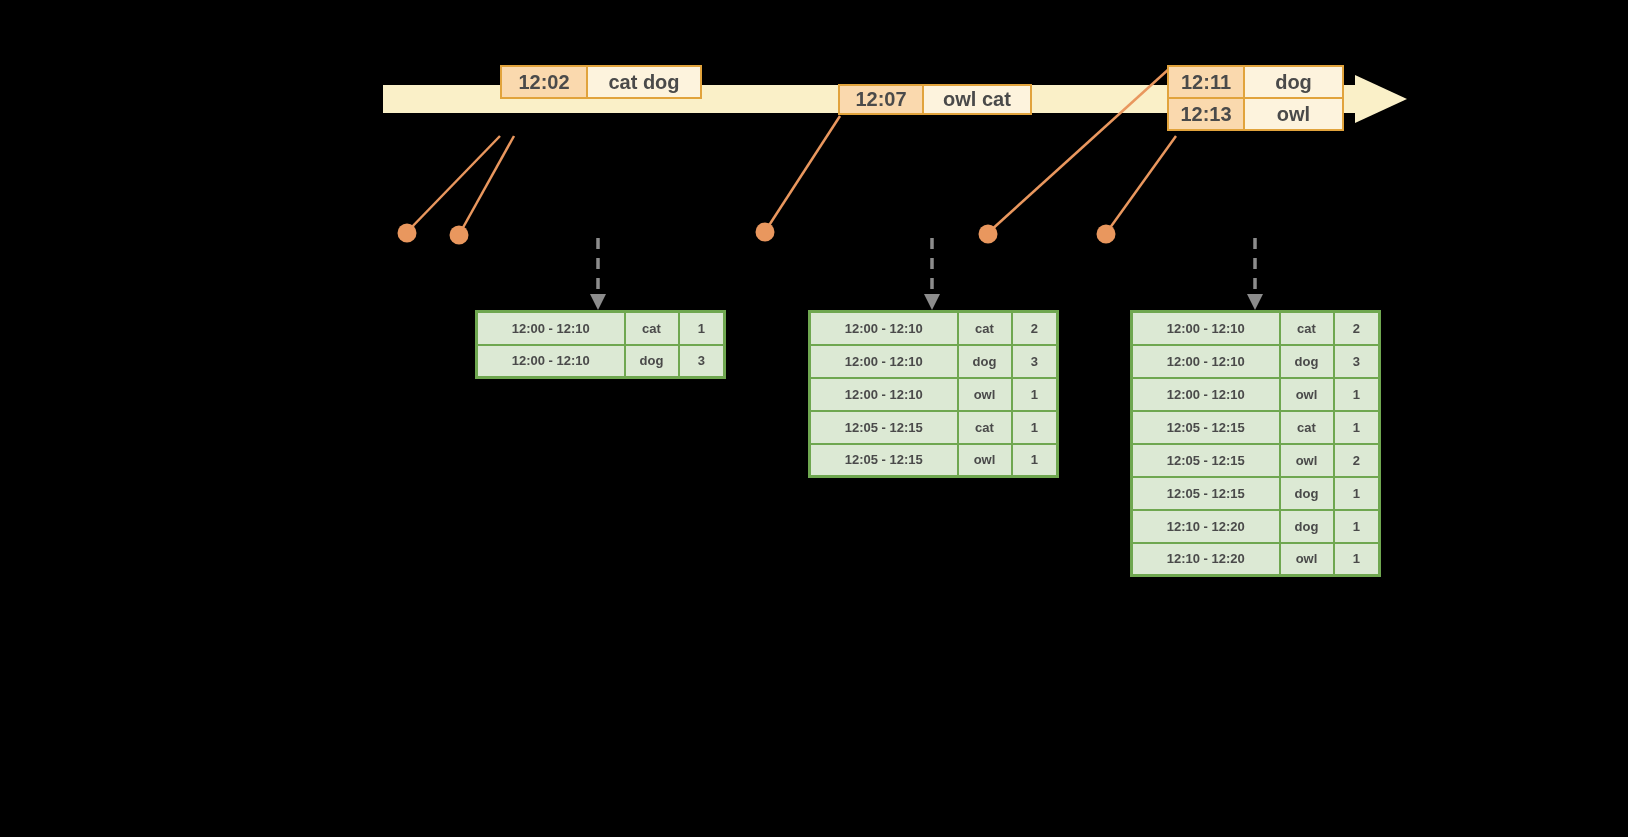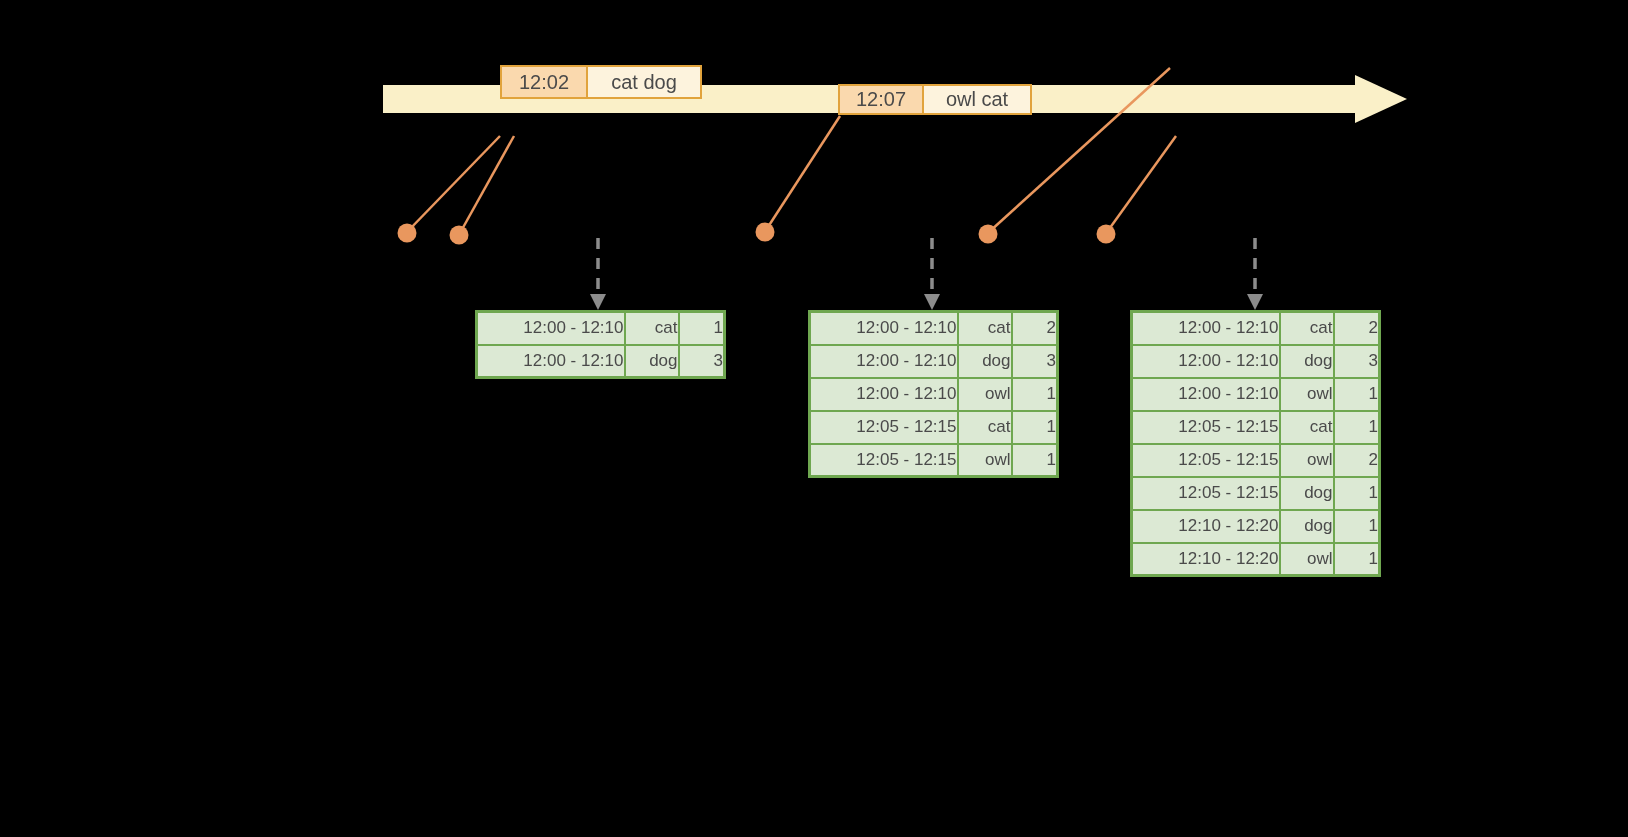--- a/index.html
+++ b/index.html
@@ -6,20 +6,21 @@
   html, body {
     width: 1628px; height: 837px;
     background: var(--background, #000000);
     font-family: "Liberation Sans", sans-serif;
   }
   .canvas {
     position: relative;
     width: 1580px; height: 837px;
     background: var(--background, #000000);
     overflow: hidden;
+    font-weight: bold;
   }
   .overlay {
     position: absolute; left: 0; top: 0;
     width: 1628px; height: 837px;
   }
   
   .timeline-shape { fill: var(--timeline-fill, #faf0c8); }
   .connector { stroke: var(--dot-orange, #e9975e); stroke-width: 2.5; }
   .dot { fill: var(--dot-orange, #e9975e); }
   .dashed-line { stroke: var(--arrow-gray, #8c8c8c); stroke-width: 3.5; stroke-dasharray: 11 9; fill: none; }
@@ -35,22 +36,22 @@
     height: 32px; overflow: hidden; white-space: nowrap;
   }
   .event-table.short td { height: 29px; }
   .event-table .time  { background: var(--event-time-bg, #fad9ae); }
   .event-table .words { background: var(--event-word-bg, #fdf3dd); }
 
   .result-table { border: 3px solid var(--result-border, #6fa750); }
   .result-table td {
     border: 2px solid var(--result-border, #6fa750);
     background: var(--result-cell-bg, #dce9d4);
-    text-align: right; vertical-align: middle;
-    font-size: 17px; color: var(--text, #4a4a4a);
+    text-align: center; vertical-align: middle;
+    font-size: 13px; color: var(--text, #4a4a4a);
     height: 33px; overflow: hidden; white-space: nowrap;
   }
 </style>
 </head>
 <body>
 
 <div class="canvas">
 
   <svg class="overlay" viewBox="0 0 1628 837" aria-hidden="true">
 
@@ -102,20 +103,36 @@
         <col style="width:108px">
       </colgroup>
     <tbody>
         <tr>
       <td class="time">12:07</td>
       <td class="words">owl cat</td>
     </tr>
   </tbody>
     </table>
 
+  <table class="event-table" style="left:1167px; top:65px;">
+    <colgroup>
+        <col style="width:76px">
+        <col style="width:99px">
+      </colgroup>
+    <tbody>
+        <tr>
+      <td class="time">12:11</td>
+      <td class="words">dog</td>
+    </tr>
+    <tr>
+      <td class="time">12:13</td>
+      <td class="words">owl</td>
+    </tr>
+  </tbody>
+    </table>
 
   <table class="result-table" style="left:475px; top:310px;">
     <colgroup>
         <col style="width:148px">
         <col style="width:54px">
         <col style="width:46px">
       </colgroup>
     <tbody>
         <tr>
       <td>12:00 - 12:10</td>

